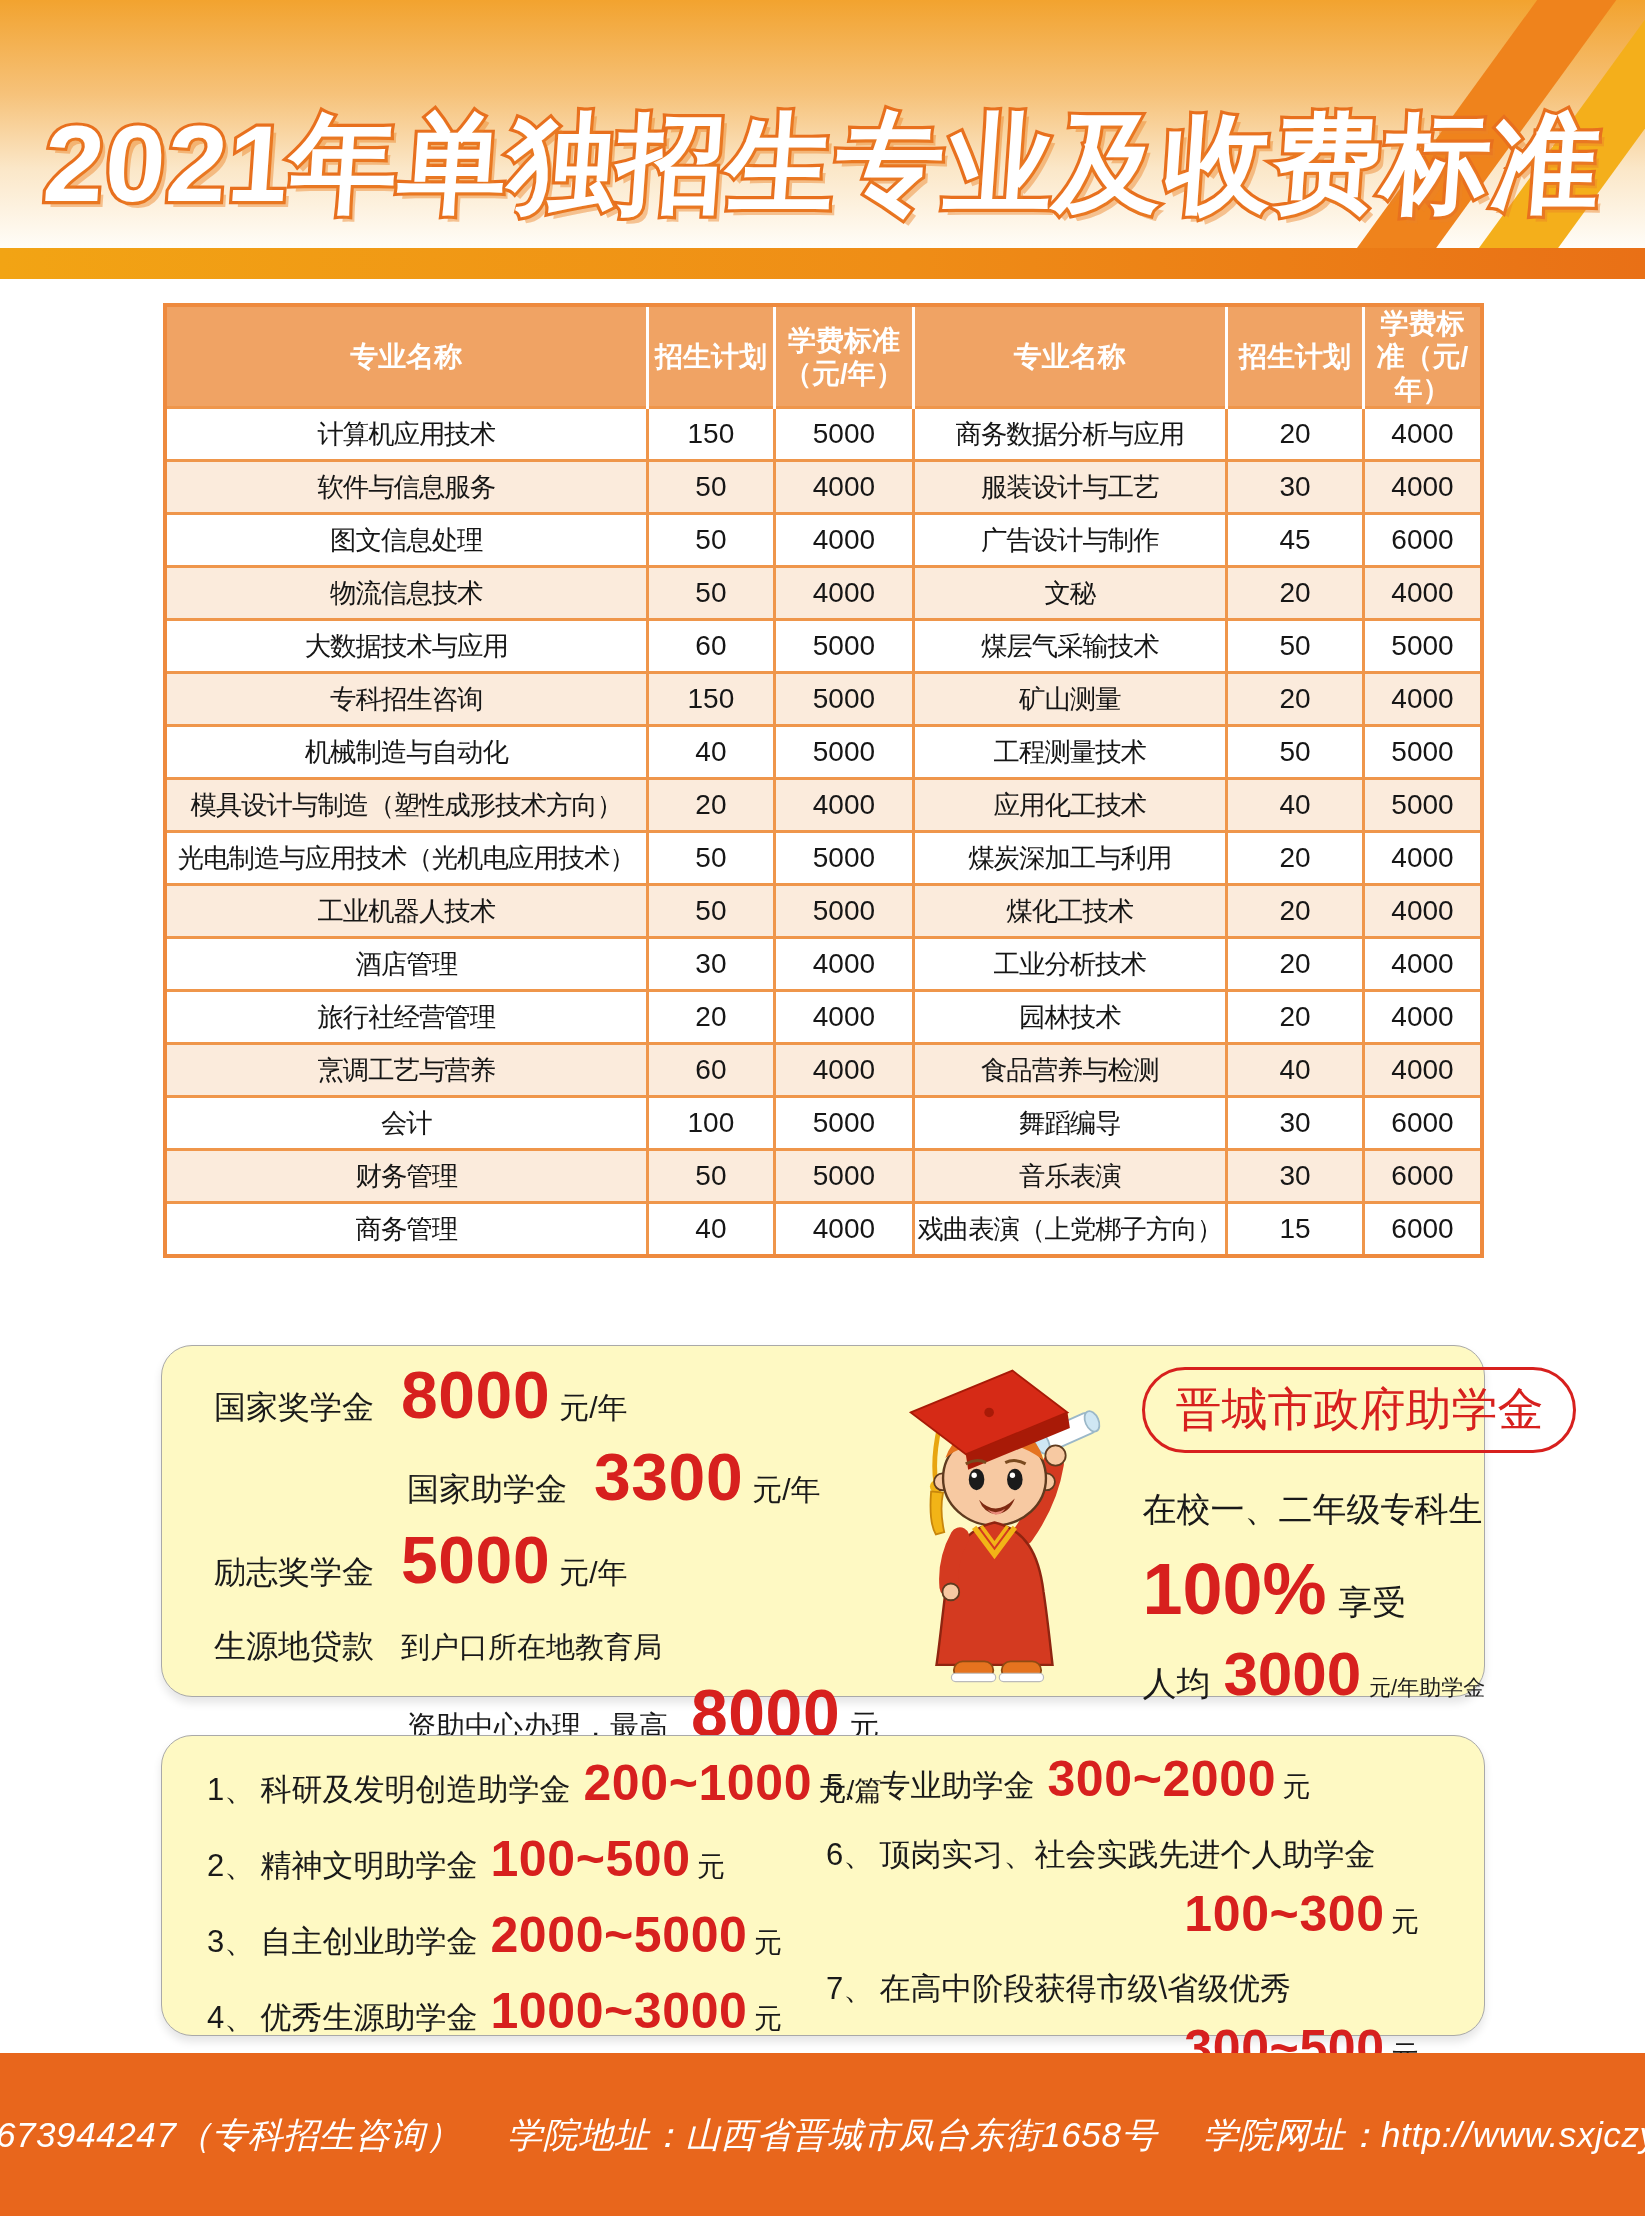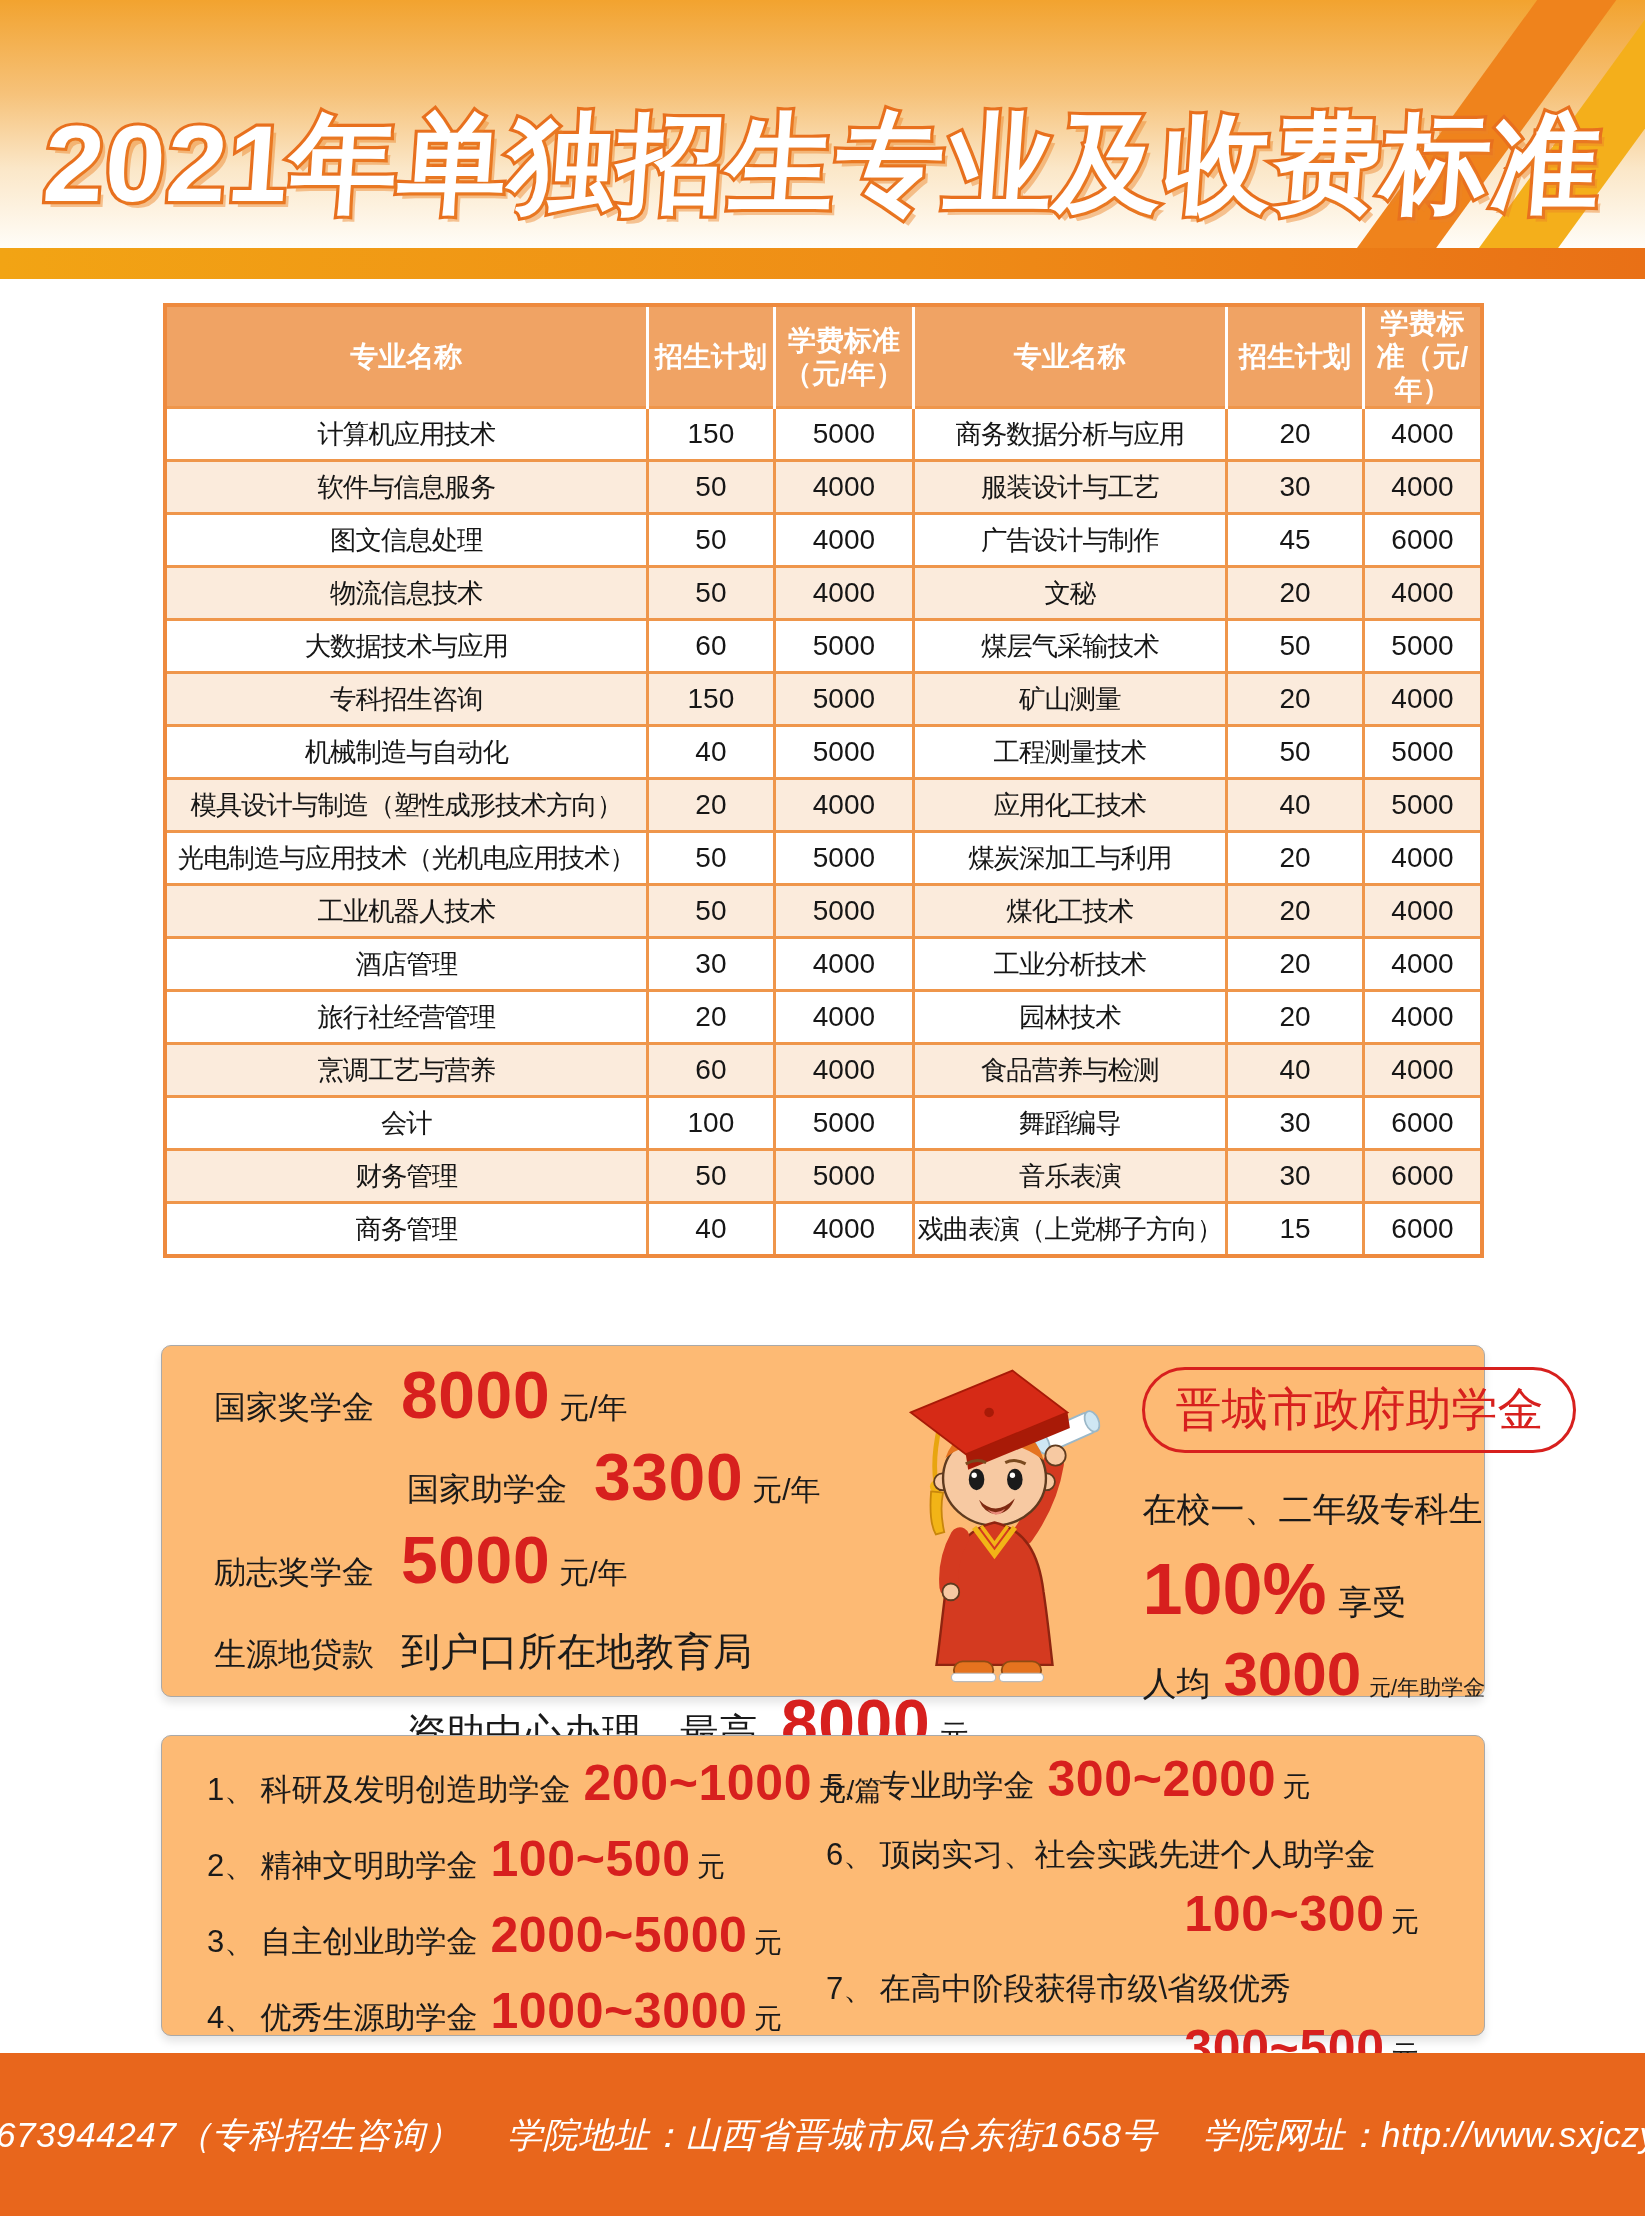--- a/index.html
+++ b/index.html
@@ -42,33 +42,33 @@
   }
   .fee-table th:last-child{border-right:none;}
   .fee-table td{
     border:3.2px solid #EF964B; text-align:center; color:#161616;
     font-size:28px; height:50px; padding:0 2.6px; white-space:nowrap; overflow:hidden;
   }
   .fee-table td.c0, .fee-table td.c3{font-size:26.4px; letter-spacing:-1px;}
   .fee-table tr.alt td{background:#FBEBDC;}
   
   .info-box{
-    position:absolute; left:161px; width:1322px; background:#fdba74;
-    border:1.9px solid #A9A9A9; border-radius:10px;
+    position:absolute; left:161px; width:1322px; background:#fef9c3;
+    border:1.9px solid #A9A9A9; border-radius:31px;
     box-shadow:0 5.2px 9px rgba(0,0,0,.10);
   }
   .box-scholarship{top:1345px; height:350px; display:flex;}
   .box-grants{top:1735px; height:299px; display:flex;}
   
   .sch-left{width:690px; padding:11.6px 0 0 52px; box-sizing:border-box; flex:none;}
   .s-line{display:flex; align-items:baseline; white-space:nowrap;}
   .s-label{font-size:32px; color:#1a1a1a; margin-right:27px;}
   .s-num-big{font-size:66px; font-weight:bold; color:#D7201E; line-height:.85; margin-right:9px; letter-spacing:0.6px;}
   .s-unit{font-size:30px; color:#1a1a1a;}
-  .s-text{font-size:39px; color:#1a1a1a;}
+  .s-text{font-size:29px; color:#1a1a1a;}
   .ind{margin-left:193px;}
   .m1{margin-top:9px;} .m2{margin-top:19.3px;} .m3{margin-top:20.6px;}
   .m4{margin-top:30px;} .m5{margin-top:15.5px;} .m6{margin-top:26px;}
   
   .sch-cartoon{width:284px; flex:none; display:flex; align-items:flex-end; justify-content:center; padding-bottom:6.4px;}
   
   .sch-right{flex:1; padding:20.6px 39px 0 6.4px; box-sizing:border-box;}
   .gov-pill{
     display:inline-block; border:3.2px solid #D7201E; border-radius:45px;
     color:#D7201E; font-size:46px; padding:9px 30px; white-space:nowrap;

